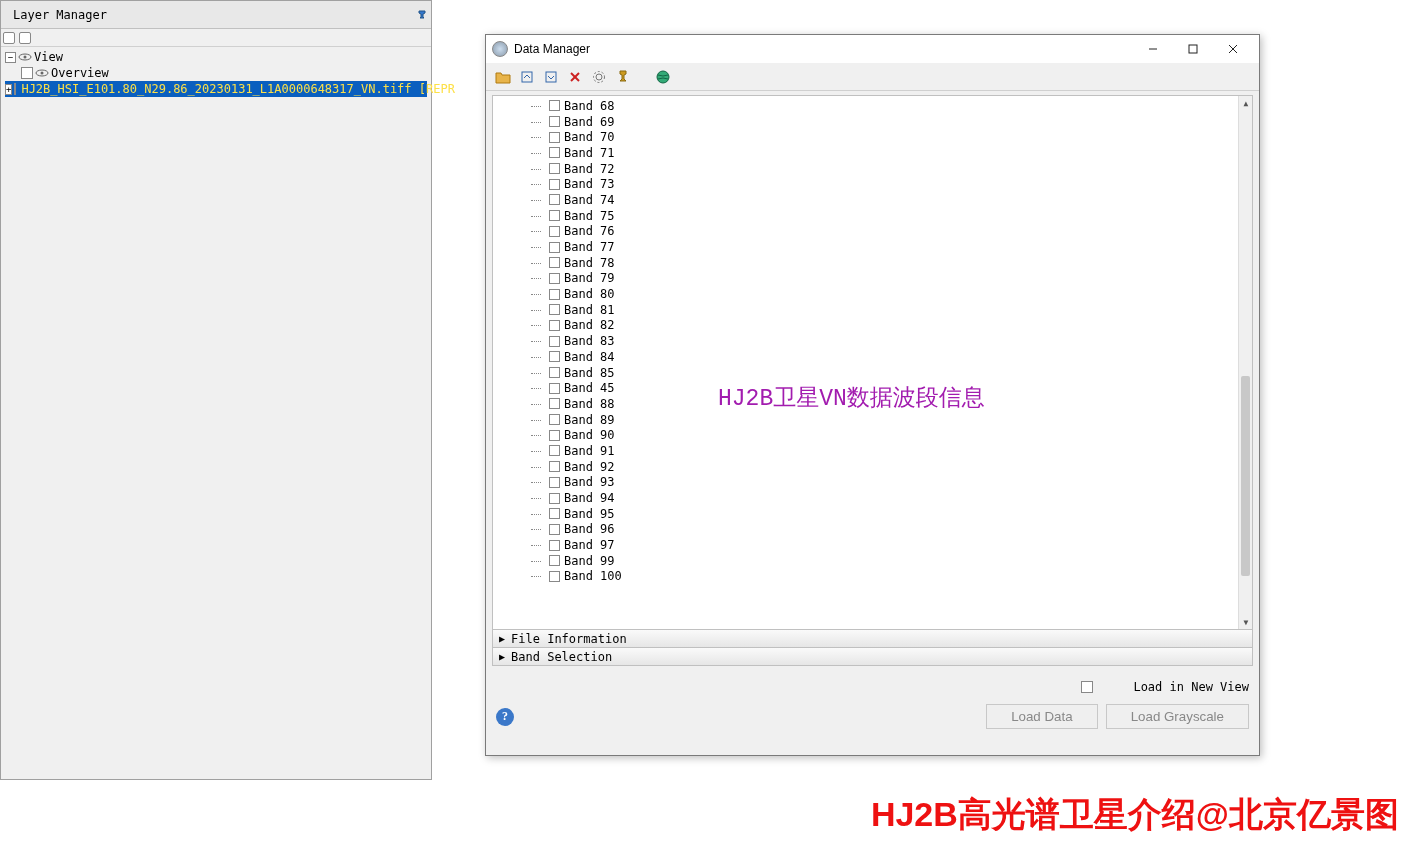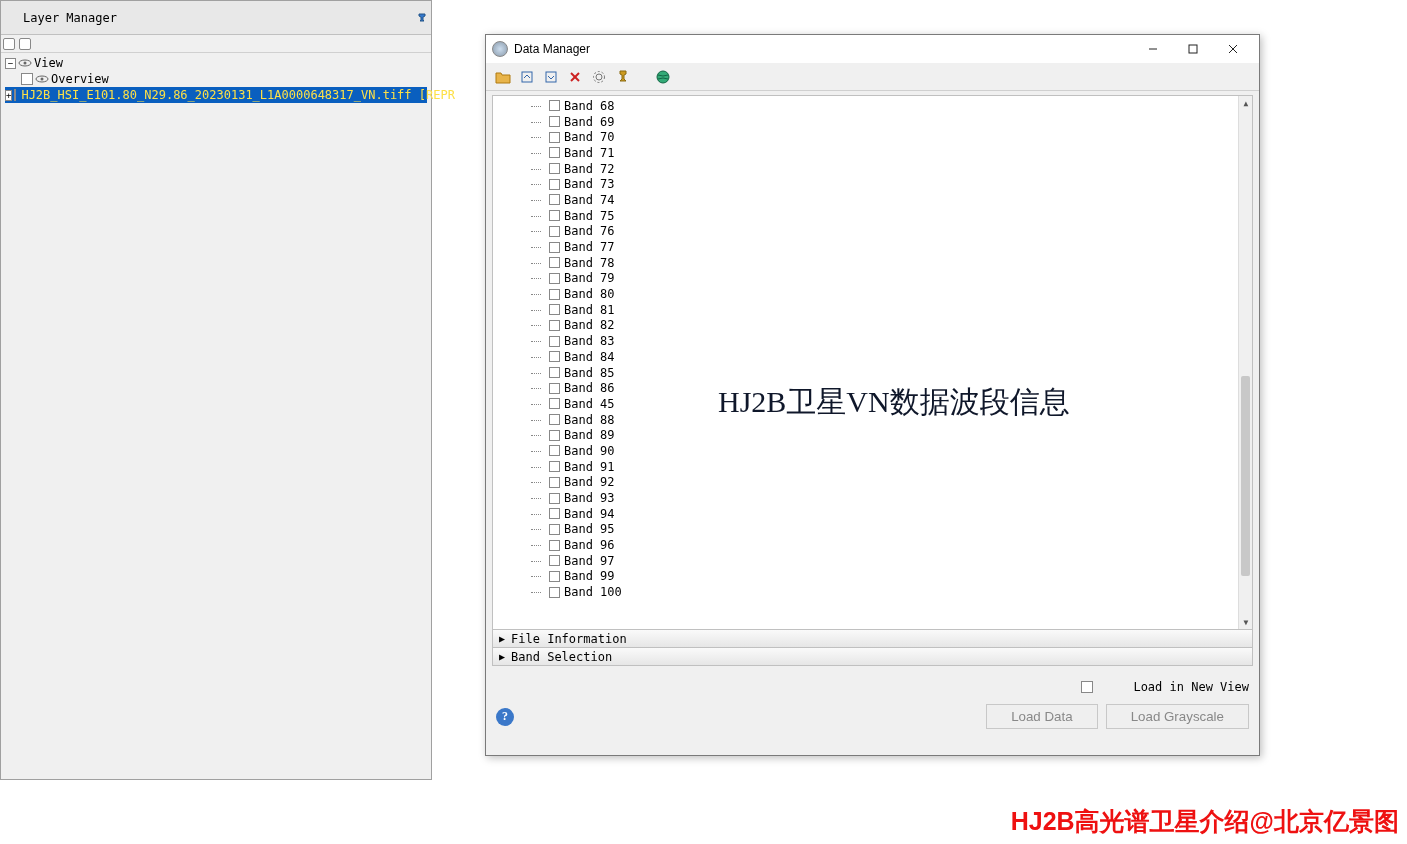--- a/index.html
+++ b/index.html
@@ -16,24 +16,24 @@
 
 .layer-manager {
   position: absolute;
   left: 0; top: 0;
   width: 432px;
   height: 780px;
   background: #f0f0f0;
   border: 1px solid #a0a0a0;
 }
 .layer-manager-title {
-  height: 34px;
+  height: 28px;
   background: #e8e8e8;
   border-bottom: 1px solid #c0c0c0;
-  padding-left: 22px;
+  padding-left: 12px;
   line-height: 18px;
   display: flex;
   justify-content: space-between;
   align-items: center;
 }
 .layer-manager-title .pin-icon {
   width: 14px; height: 14px;
   margin-right: 2px;
   display: inline-flex;
   align-items: center;
@@ -253,29 +253,29 @@
   padding: 4px 24px;
   background: #efefef;
   border: 1px solid #c8c8c8;
   color: #888;
 }
 
 
 .annot1 {
   position: absolute;
   left: 718px; top: 382px;
-  color: #0f172a;
-  font-size: 30px;
-  font-family: Liberation Serif, serif;
+  color: #a21caf;
+  font-size: 23px;
+  font-family: Liberation Mono, monospace;
 }
 .annot2 {
   position: absolute;
   right: 8px; bottom: 6px;
   color: #e11;
-  font-size: 25px;
+  font-size: 34px;
   font-weight: bold;
   font-family: "Microsoft YaHei","SimHei",sans-serif;
 }
 </style>
 </head>
 <body>
 
 <div class="layer-manager">
   <div class="layer-manager-title">
     <span>Layer Manager</span>
@@ -475,25 +475,20 @@
           <span class="band-label">Band 84</span>
         </div>
         <div class="band-row">
           <span class="band-dots"></span>
           <span class="band-check"></span>
           <span class="band-label">Band 85</span>
         </div>
         <div class="band-row">
           <span class="band-dots"></span>
           <span class="band-check"></span>
-          <span class="band-label">Band 86</span>
-        </div>
-        <div class="band-row">
-          <span class="band-dots"></span>
-          <span class="band-check"></span>
           <span class="band-label">Band 45</span>
         </div>
         <div class="band-row">
           <span class="band-dots"></span>
           <span class="band-check"></span>
           <span class="band-label">Band 88</span>
         </div>
         <div class="band-row">
           <span class="band-dots"></span>
           <span class="band-check"></span>

